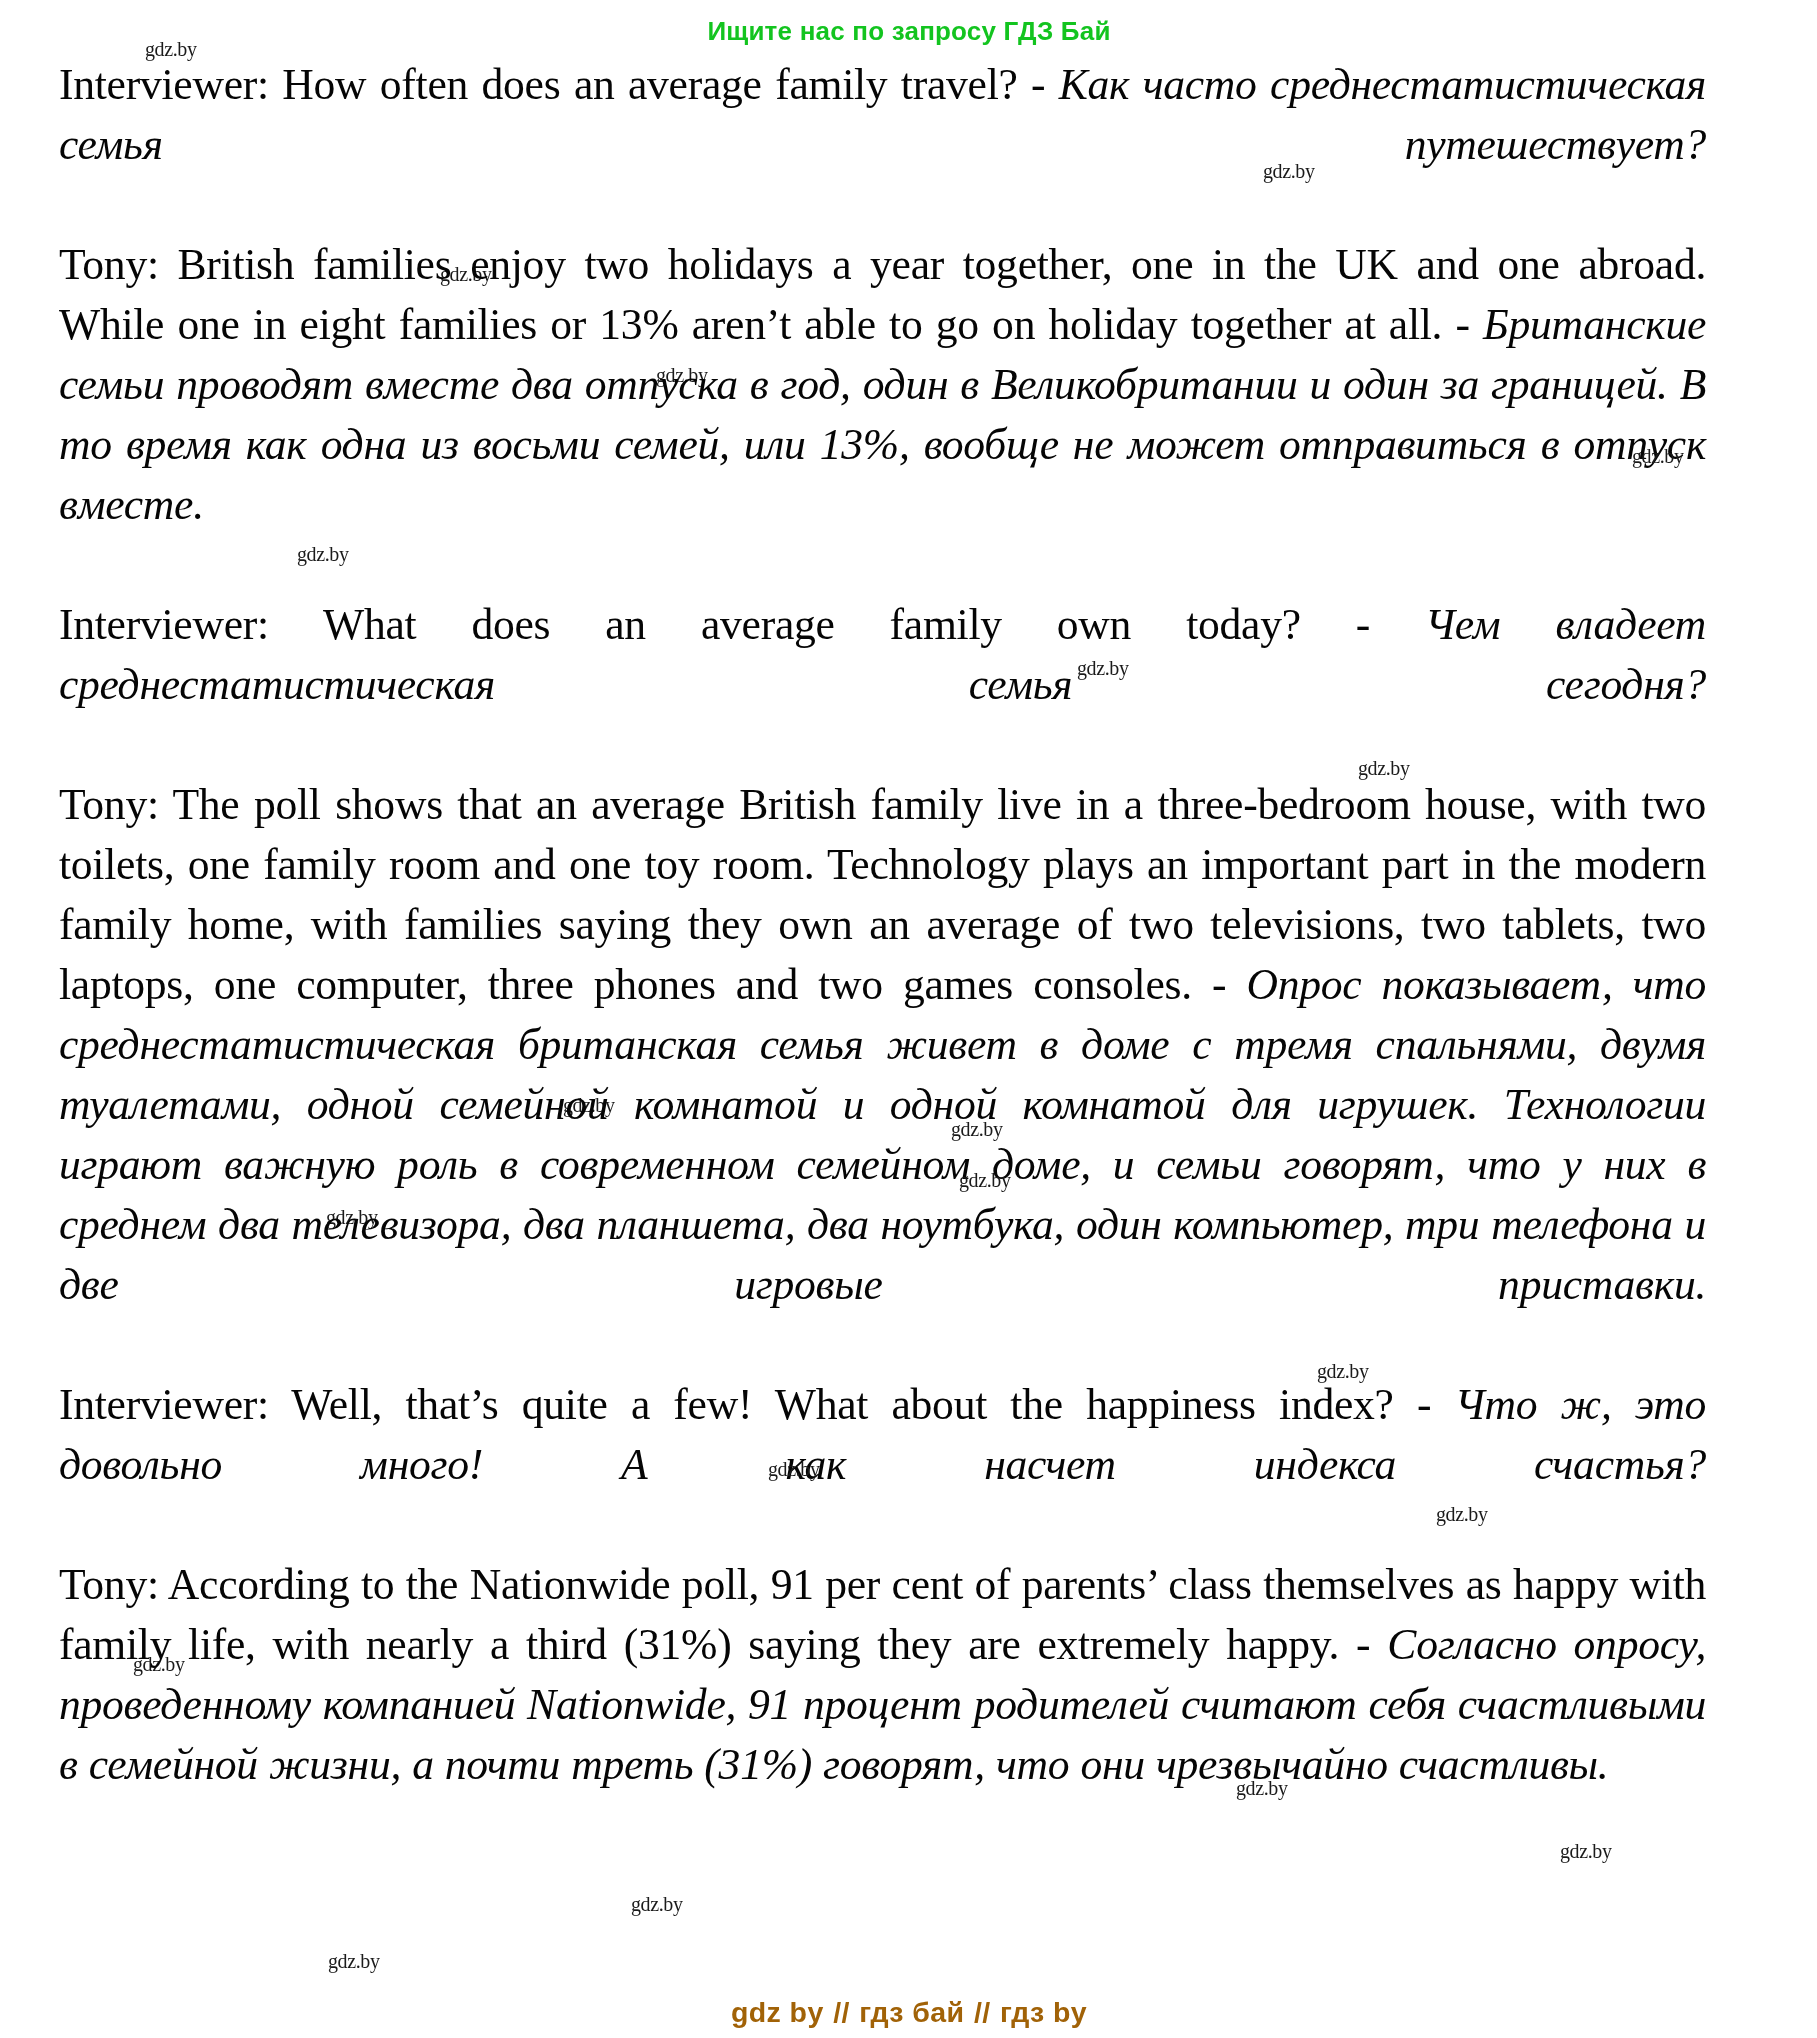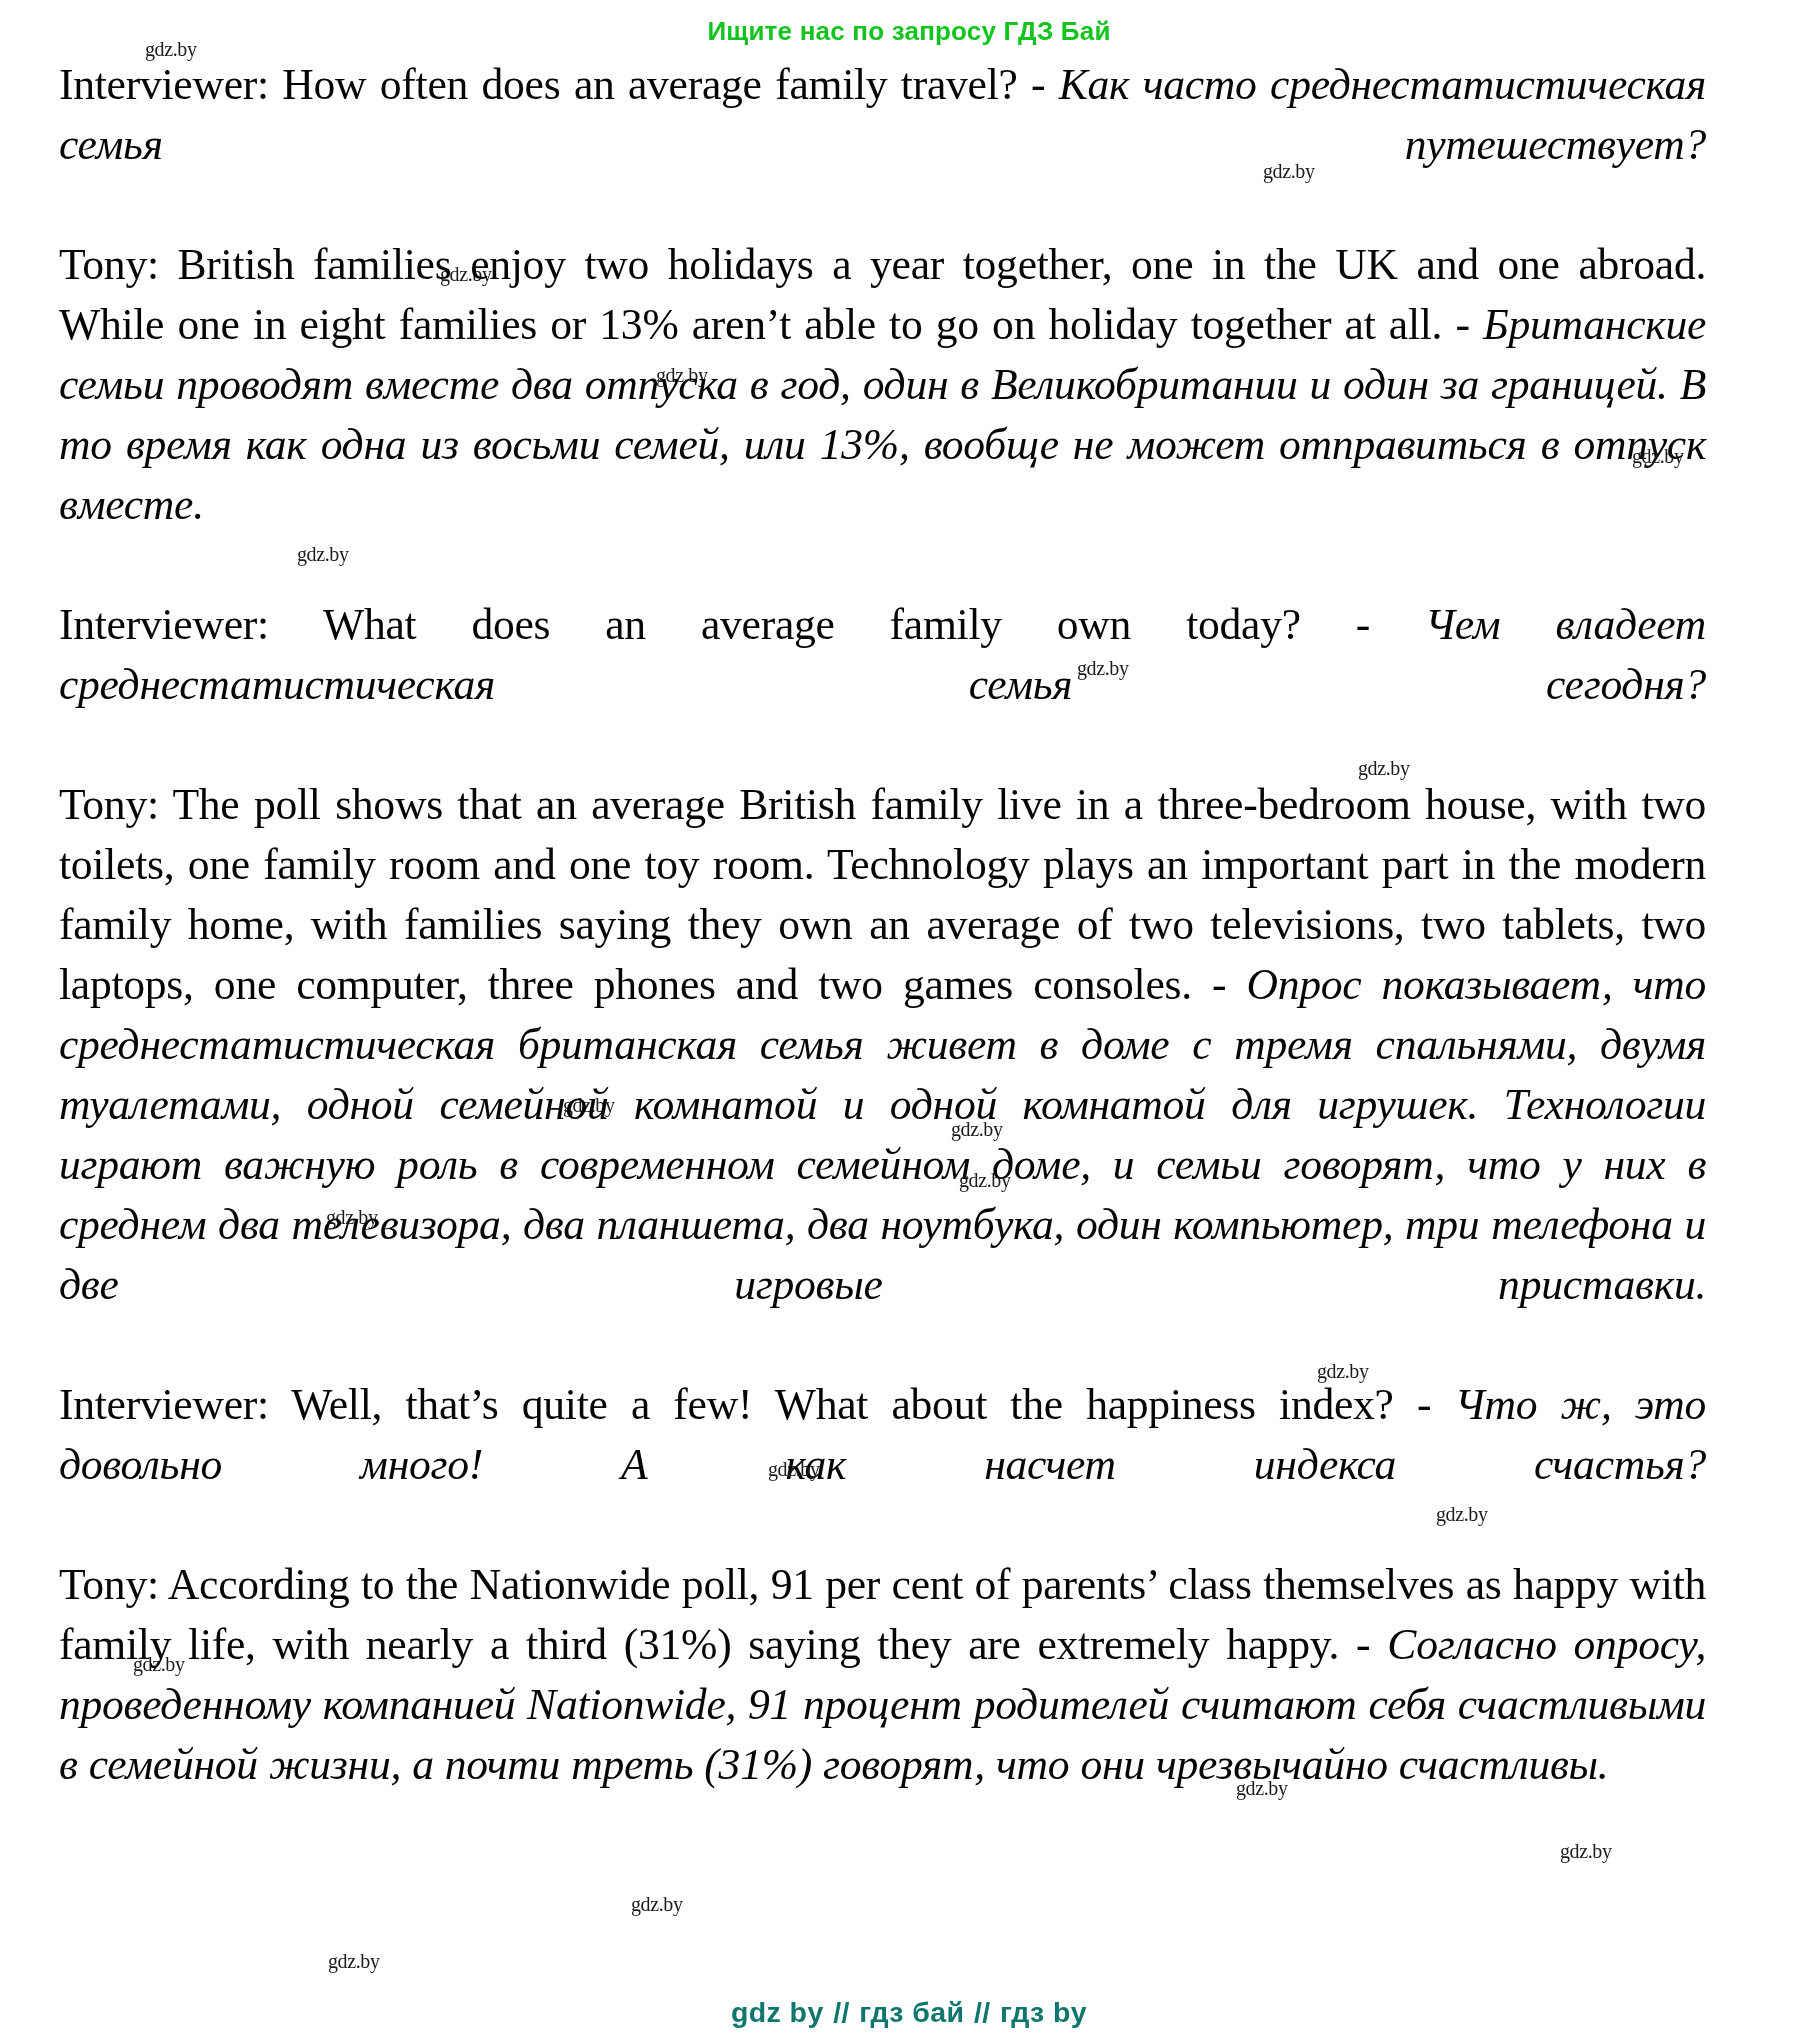--- a/index.html
+++ b/index.html
@@ -80,21 +80,21 @@
   
   .footer-links {
     position: absolute;
     left: 0;
     top: 1996px;
     width: 100%;
     text-align: center;
     font-family: "Liberation Sans", "DejaVu Sans", sans-serif;
     font-size: 28.5px;
     font-weight: bold;
-    color: #0f766e;
+    color: #a16207;
     letter-spacing: 0.4px;
     white-space: nowrap;
   }
   .footer-links span { display: inline-block; }
   .sep { padding: 0 9.5px; }
 </style>
 </head>
 <body>
 
 <div class="promo-header">Ищите нас по запросу ГДЗ Бай</div>

